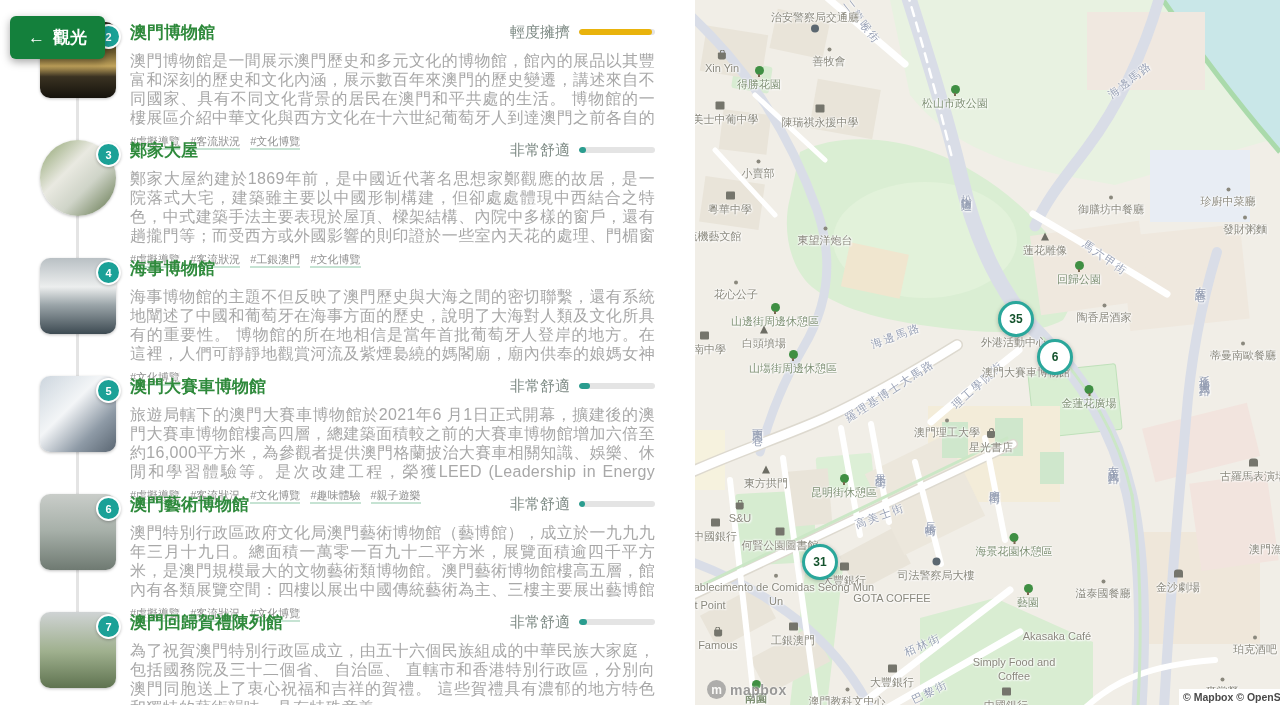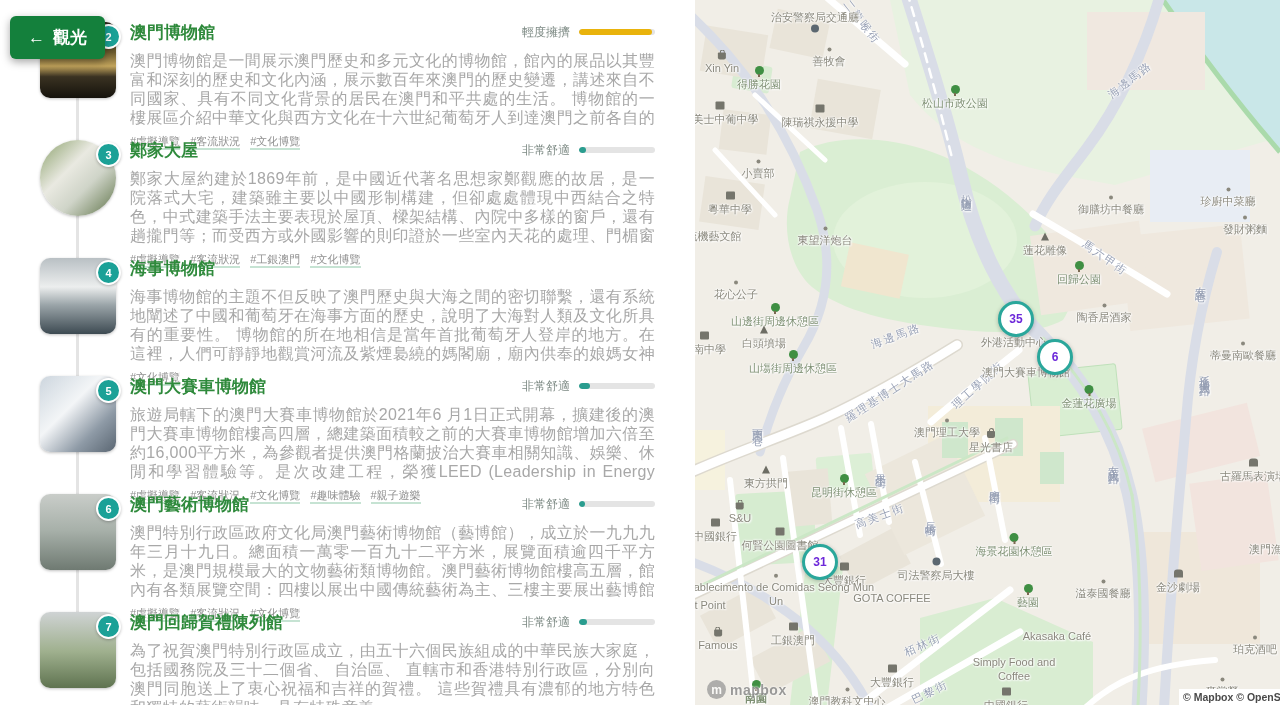--- a/index.html
+++ b/index.html
@@ -13,21 +13,21 @@
   .item{position:absolute;left:0;width:695px;height:118px;}
   .thumb{position:absolute;left:40px;top:7px;width:76px;height:76px;border-radius:10px;
     box-shadow:0 1px 3px rgba(0,0,0,.25);}
   .badge{position:absolute;left:96px;top:9px;width:21px;height:21px;border-radius:50%;
     background:#1ba197;border:2px solid #fff;box-shadow:0 1px 3px rgba(0,0,0,.25);
     color:#fff;font-size:11px;font-weight:bold;display:flex;align-items:center;justify-content:center;z-index:5;}
   .content{position:absolute;left:130px;top:5px;width:525px;}
   .row{display:flex;align-items:center;justify-content:space-between;height:24px;}
   .title{margin:0;font-size:17px;font-weight:bold;color:#2f8a3c;}
   .status{display:flex;align-items:center;gap:9px;}
-  .status-label{font-size:12px;color:#7d8a84;}
+  .status-label{font-size:15px;color:#7d8a84;}
   .bar{width:76px;height:6px;border-radius:3px;background:#e4e4e4;overflow:hidden;display:inline-block;}
   .fill{display:block;height:6px;border-radius:3px;}
   .desc{margin:7px 0 0 0;font-size:16px;line-height:19px;color:#a8a8a8;letter-spacing:.3px;
     max-height:76px;overflow:hidden;text-align:justify;}
   .tags{margin-top:7px;font-size:11px;color:#909090;}
   .tag{margin-right:10px;padding-bottom:1px;border-bottom:2px solid #c6e3d3;cursor:pointer;}
   
   .map{position:absolute;left:695px;top:0;width:585px;height:705px;overflow:hidden;background:#f1eee7;}
   .map svg{position:absolute;left:0;top:0;}
   .layers{position:absolute;left:0;top:0;width:585px;height:705px;}
@@ -44,21 +44,21 @@
   .micon.tree:after{content:'';position:absolute;left:3.5px;top:8px;width:2px;height:3px;background:#7a6a52;}
   .micon.school,.micon.bank,.micon.book,.micon.theater{width:9px;height:8px;background:#75756c;border-radius:1px;}
   .micon.theater{border-radius:3px 3px 0 0;}
   .micon.bag{width:8px;height:7px;background:#75756c;border-radius:1px 1px 2px 2px;position:relative;}
   .micon.bag:after{content:'';position:absolute;left:1.5px;top:-3px;width:3px;height:3px;
     border:1px solid #75756c;border-bottom:none;border-radius:3px 3px 0 0;}
   .micon.monument{width:0;height:0;border-left:4px solid transparent;border-right:4px solid transparent;
     border-bottom:8px solid #6d6d64;background:none;}
   .micon.police{width:8px;height:8px;background:#5b6770;border-radius:50%;}
   .marker{position:absolute;width:30px;height:30px;margin:-15px 0 0 -15px;border-radius:50%;
-    background:#fff;border:3px solid #2aa79b;color:#6d28d9;font-size:12px;font-weight:bold;
+    background:#fff;border:3px solid #2aa79b;color:#14532d;font-size:12px;font-weight:bold;
     display:flex;align-items:center;justify-content:center;box-shadow:0 1px 4px rgba(0,0,0,.25);cursor:pointer;}
   .logo{position:absolute;left:12px;top:680px;display:flex;align-items:center;gap:4px;opacity:.85;cursor:pointer;}
   .logo .circ{width:19px;height:19px;border-radius:50%;background:#8f8f8f;color:#fff;font-size:12px;
     font-weight:bold;display:flex;align-items:center;justify-content:center;opacity:.8;}
   .logo .word{font-size:14px;font-weight:bold;color:#8b8b8b;letter-spacing:.5px;
     text-shadow:0 0 2px #fff,0 0 2px #fff;}
   .attr{position:absolute;left:484px;top:689px;width:120px;background:#fff;padding:2px 4px;
     font-size:10.5px;font-weight:bold;color:#4a4a4a;white-space:nowrap;overflow:hidden;cursor:pointer;}
 </style>
 </head>

